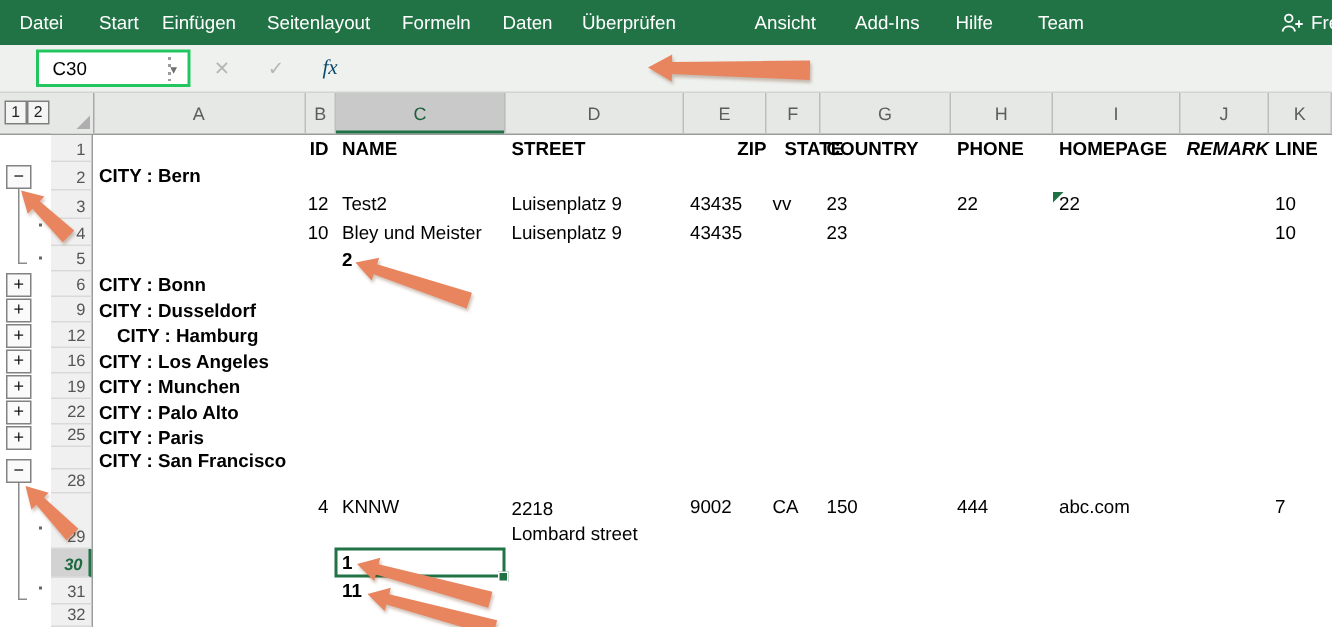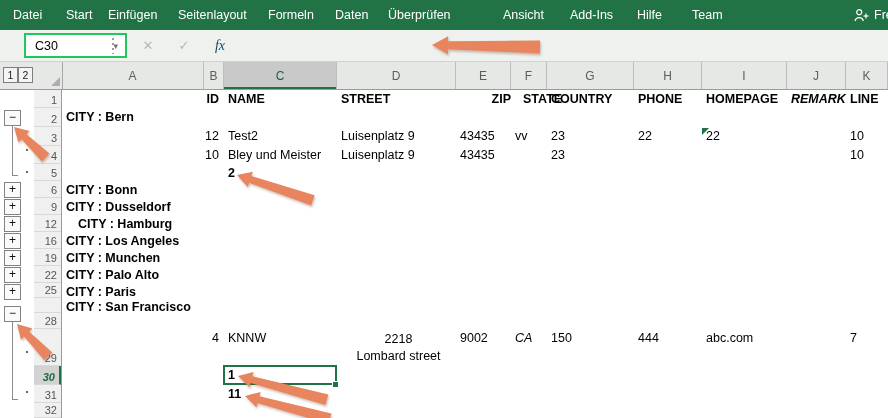--- a/index.html
+++ b/index.html
@@ -33,21 +33,21 @@
     border-right:1px solid #bdbdbd;box-sizing:border-box;}
   .colletter.sel{background:#c9c9c9;color:#1c5f3a;box-shadow:inset 0 -2px 0 #217346;}
   
   .rowheadbg{position:absolute;left:34px;top:90px;width:28px;height:328px;background:#f0f0f0;border-right:1px solid #9b9b9b;box-sizing:border-box;}
   .rownum{position:absolute;left:34px;width:27px;display:flex;align-items:flex-end;justify-content:flex-end;
     padding:0 4px 1px 0;font-size:11px;color:#555;border-bottom:1px solid #d9d9d9;box-sizing:border-box;z-index:5;}
   .rownum.sel{background:#d2d2d2;color:#1c6a40;font-weight:bold;border-right:2px solid #217346;}
   .cell{position:absolute;font-size:12.5px;color:#000;padding:2px 0 0 4px;box-sizing:border-box;white-space:nowrap;z-index:10;}
   .cell.right{text-align:right;padding-right:5px;padding-left:0;}
   .cell.b{font-weight:bold;}
-  .cell.wrap{white-space:pre-line;line-height:17px;text-align:center;}
+  .cell.wrap{white-space:pre-line;line-height:17px;}
   .flag{position:absolute;left:0;top:1px;width:0;height:0;border-top:7px solid #1e7145;border-right:7px solid transparent;}
   
   .outbox{position:absolute;width:17px;height:16px;border:1px solid #828282;background:#fafafa;box-sizing:border-box;
     font-size:12px;line-height:13px;text-align:center;color:#111;z-index:6;}
   .oline{position:absolute;width:1px;background:#8a8a8a;z-index:4;}
   .ocorner{position:absolute;height:1px;width:6px;background:#8a8a8a;z-index:4;}
   .odot{position:absolute;width:2px;height:2px;background:#666;z-index:4;}
   
   .selbox{position:absolute;left:223px;top:365px;width:114px;height:20px;border:2px solid #217346;box-sizing:border-box;z-index:15;}
   .fillhandle{position:absolute;left:332px;top:381px;width:7px;height:7px;background:#217346;border:1px solid #fff;box-sizing:border-box;z-index:16;}
@@ -174,21 +174,21 @@
       <div class="cell b" style="left: 62px; width: 142px; top: 283px; height: 15px;">CITY : Paris</div>
       <div class="rownum" style="top: 298px; height: 15px;"></div>
       <div class="cell b" style="left: 62px; width: 142px; top: 298px; height: 15px;">CITY : San Francisco</div>
       <div class="rownum" style="top: 313px; height: 16px;">28</div>
       <div class="rownum" style="top: 329px; height: 37px;">29</div>
       <div class="cell right" style="left: 204px; width: 20px; top: 329px; height: 37px;">4</div>
       <div class="cell" style="left: 224px; width: 113px; top: 329px; height: 37px;">KNNW</div>
       <div class="cell wrap" style="left: 337px; width: 119px; top: 329px; height: 37px;">2218
 Lombard street</div>
       <div class="cell" style="left: 456px; width: 55px; top: 329px; height: 37px;">9002</div>
-      <div class="cell" style="left: 511px; width: 36px; top: 329px; height: 37px; font-style: italic;">CA</div>
+      <div class="cell" style="left: 511px; width: 36px; top: 329px; height: 37px;">CA</div>
       <div class="cell" style="left: 547px; width: 87px; top: 329px; height: 37px;">150</div>
       <div class="cell" style="left: 634px; width: 68px; top: 329px; height: 37px;">444</div>
       <div class="cell" style="left: 702px; width: 85px; top: 329px; height: 37px;">abc.com</div>
       <div class="cell" style="left: 846px; width: 42px; top: 329px; height: 37px;">7</div>
       <div class="rownum sel" style="top: 366px; height: 19px; font-style: italic;">30</div>
       <div class="cell b" style="left: 224px; width: 113px; top: 366px; height: 19px;">1</div>
       <div class="rownum" style="top: 385px; height: 18px;">31</div>
       <div class="cell b" style="left: 224px; width: 113px; top: 385px; height: 18px;">11</div>
       <div class="rownum" style="top: 403px; height: 15px;">32</div>
       <div class="outbox" style="left: 4px; top: 110px;">−</div>

